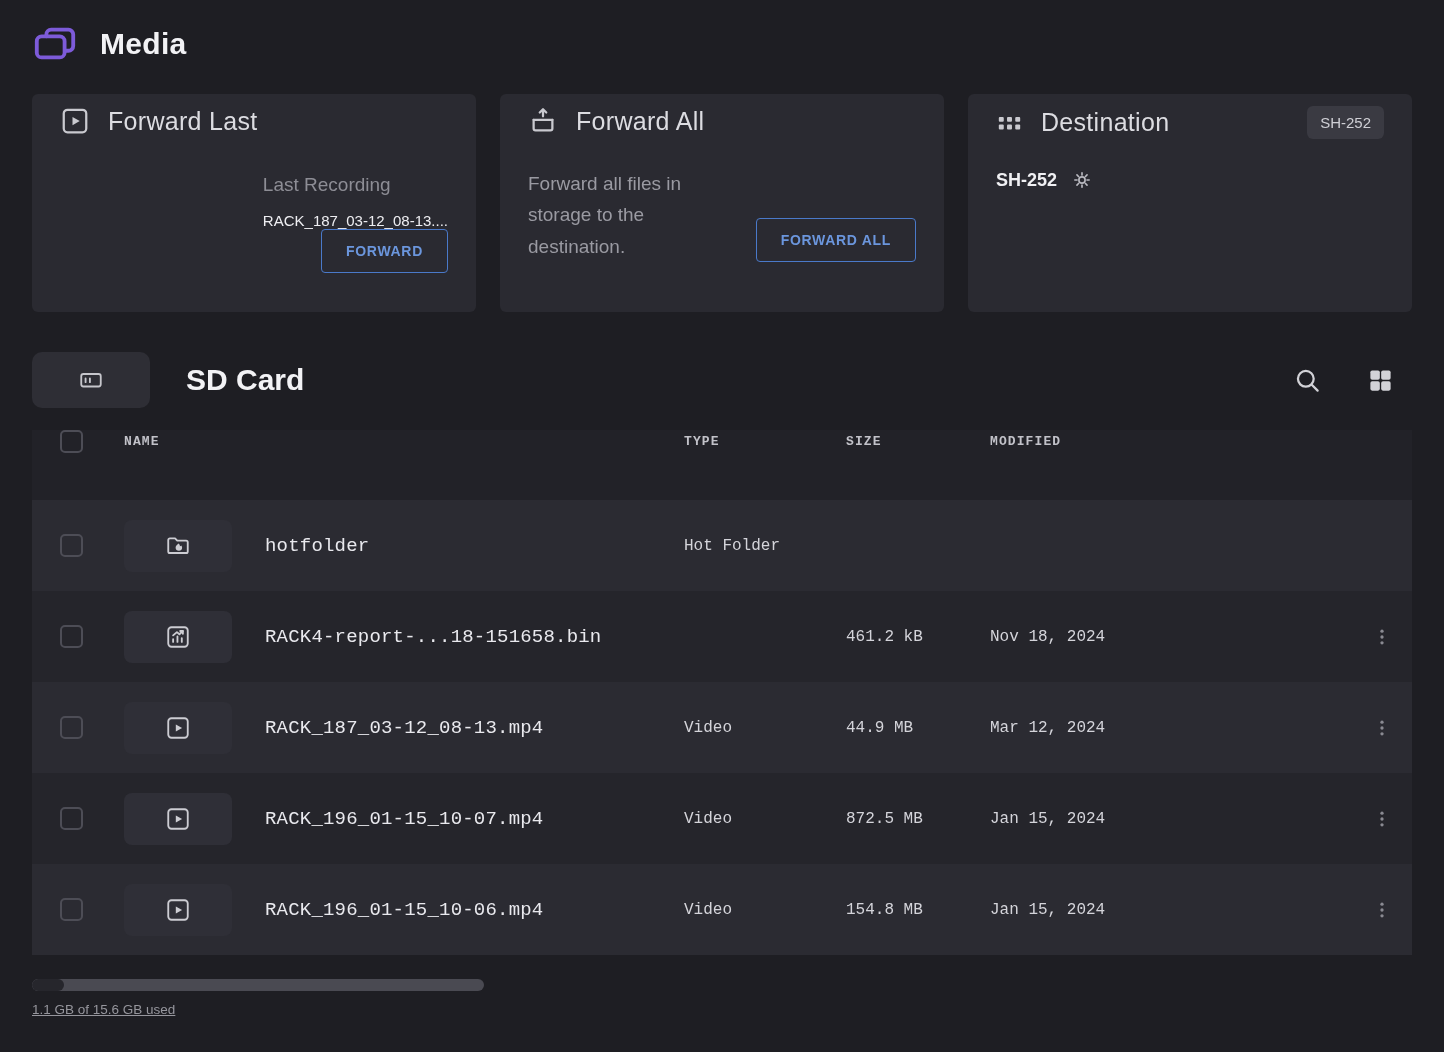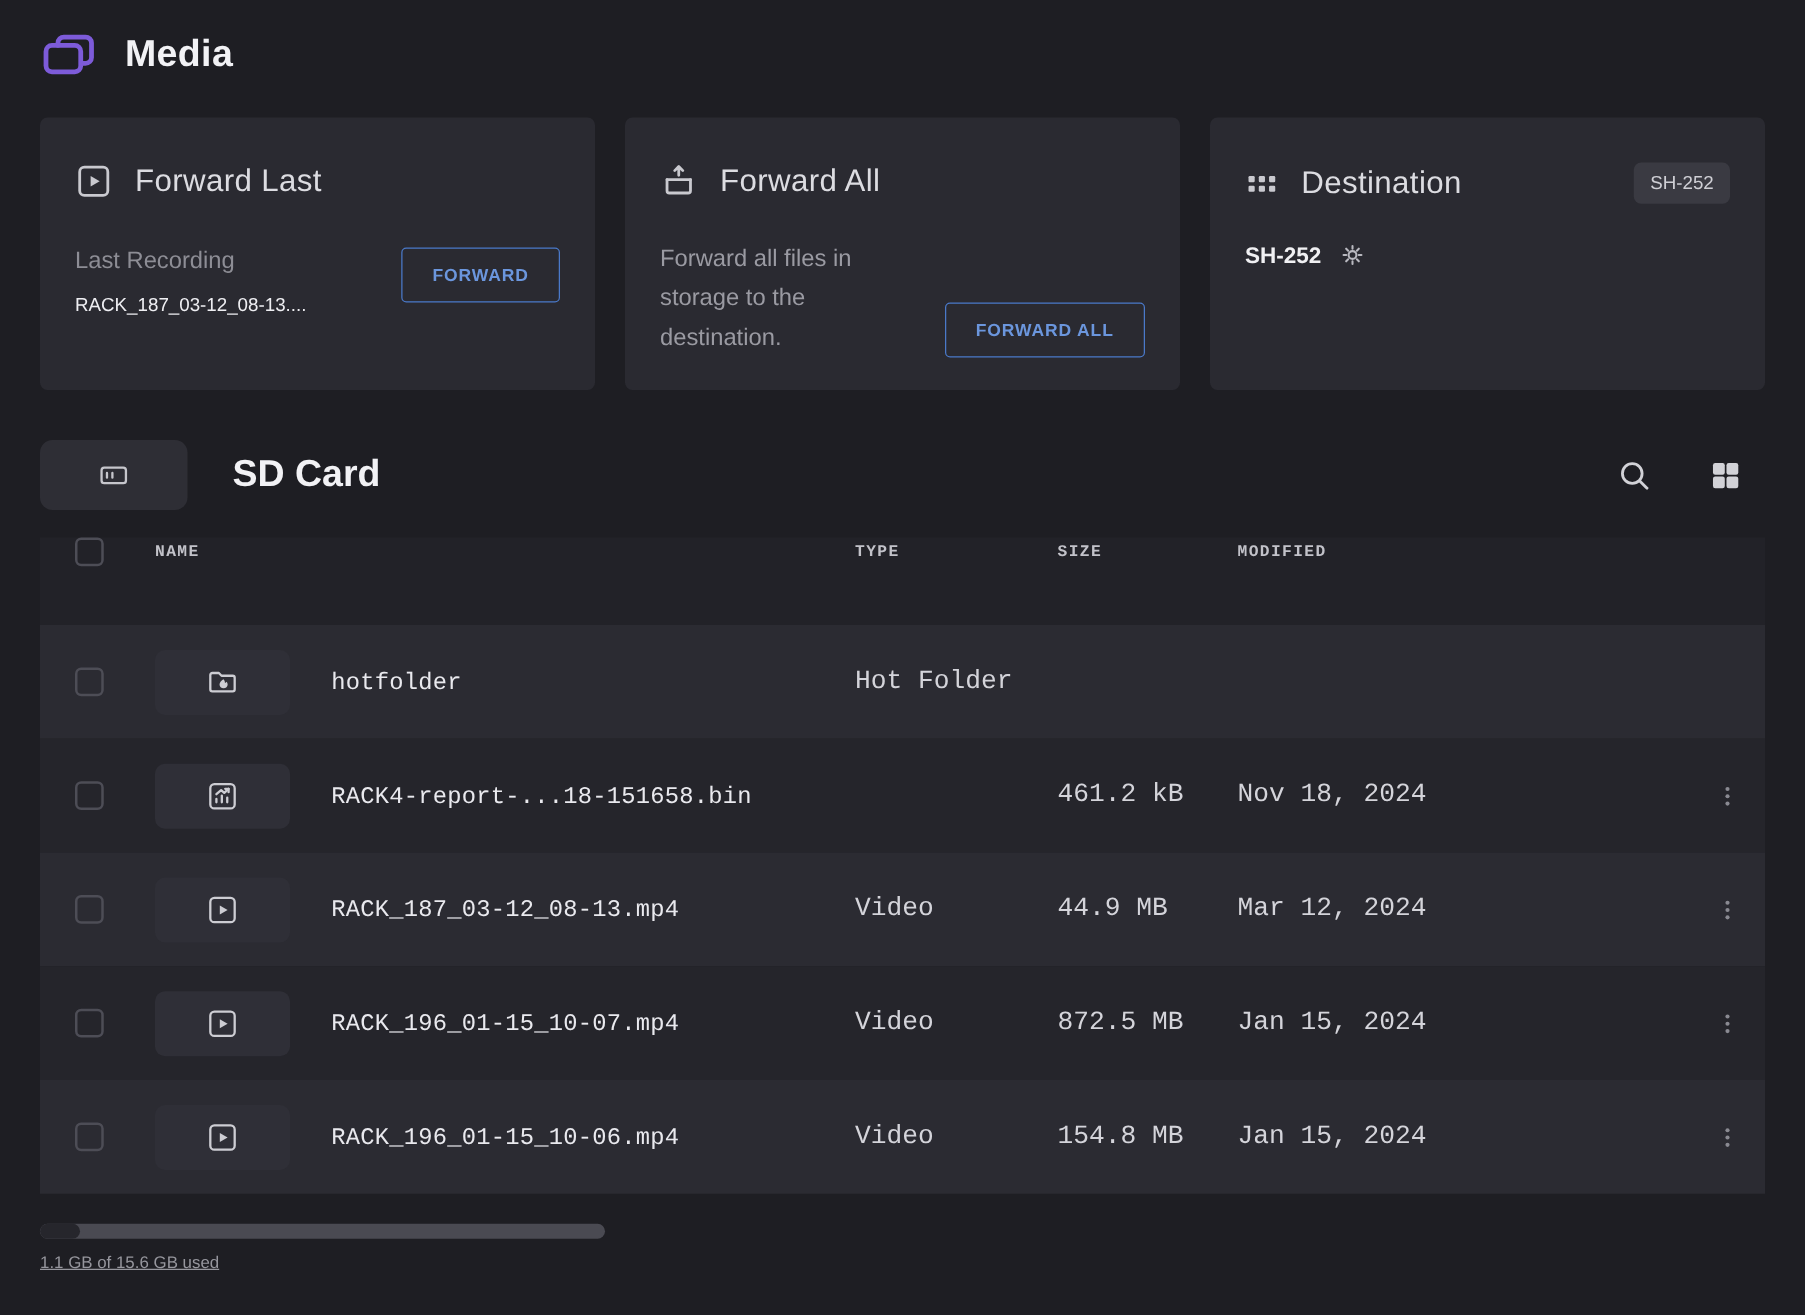--- a/index.html
+++ b/index.html
@@ -10,33 +10,33 @@
     font-family: "Liberation Sans", sans-serif;
   }
   .page { padding: 0 32px; }
 
   
   .app-header { display: flex; align-items: center; gap: 22px; padding-top: 20px; height: 68px; }
   .app-title { font-size: 30px; font-weight: bold; color: #f2f2f5; letter-spacing: 0.3px; }
 
   
   .cards { display: flex; gap: 24px; margin-top: 26px; }
-  .card { flex: 1 1 0; background: #2a2a31; border-radius: 6px; padding: 36px 28px; height: 218px; }
+  .card { flex: 1 1 0; background: #2a2a31; border-radius: 6px; padding: 12px 28px; height: 218px; }
   .card-head { display: flex; align-items: center; gap: 18px; }
   .card-icon { color: #c9c9cf; display: flex; }
   .card-title { font-size: 25px; color: #dcdce1; letter-spacing: 0.3px; }
   .badge { margin-left: auto; background: #3a3a42; color: #cfcfd5; padding: 8px 13px; border-radius: 6px; font-size: 15px; }
 
   .btn {
     background: transparent; border: 1px solid #4a79c9; color: #6b96dd;
     font-family: inherit; font-size: 14px; font-weight: bold; letter-spacing: 0.7px;
     padding: 13px 24px; border-radius: 4px; cursor: pointer; white-space: nowrap;
   }
 
-  .fl-body { display: flex; justify-content: space-between; align-items: flex-start; margin-top: 38px; }
+  .fl-body { display: flex; justify-content: space-between; align-items: flex-end; margin-top: 38px; flex-direction: column; }
   .fl-label { color: #8d8d95; font-size: 19px; }
   .fl-file { color: #eeeef2; font-size: 15px; margin-top: 16px; }
 
   .fa-body { display: flex; justify-content: space-between; align-items: flex-end; margin-top: 32px; }
   .fa-text { color: #9a9aa2; font-size: 19px; line-height: 1.65; max-width: 212px; }
   .fa-body .btn { margin-top: 18px; }
 
   .dest-body { margin-top: 30px; display: flex; align-items: center; gap: 14px; }
   .dest-value { font-size: 18px; font-weight: bold; color: #f0f0f3; }
   .gear-btn { display: flex; color: #b9b9c0; cursor: pointer; background: none; border: none; padding: 0; }
@@ -69,21 +69,21 @@
 
   .checkbox {
     display: block; width: 23px; height: 23px; margin-left: 28px;
     border: 2px solid #4d4d56; border-radius: 5px; background: transparent; cursor: pointer;
   }
   .tile {
     width: 108px; height: 52px; background: #2f2f37; border-radius: 8px;
     display: flex; align-items: center; justify-content: center; color: #cdcdd3;
   }
   .cell-name { font-size: 19px; color: #e9e9ee; letter-spacing: 0.2px; }
-  .cell-type, .cell-size, .cell-modified { font-size: 21px; color: #d4d4da; }
+  .cell-type, .cell-size, .cell-modified { font-size: 16px; color: #d4d4da; }
   .cell-menu { display: flex; justify-content: center; }
   .kebab { background: none; border: none; cursor: pointer; display: flex; padding: 6px; color: #8a8a92; }
 
   
   .footer { margin-top: 24px; }
   .usage-bar { position: relative; width: 452px; height: 12px; border-radius: 6px; background: #4a4a52; overflow: hidden; }
   .usage-fill { position: absolute; left: 0; top: 0; height: 100%; background: #26262c; border-radius: 6px; }
   .usage-text { margin-top: 11px; font-size: 13.5px; color: #96969d; text-decoration: underline; }
 </style>
 </head>

